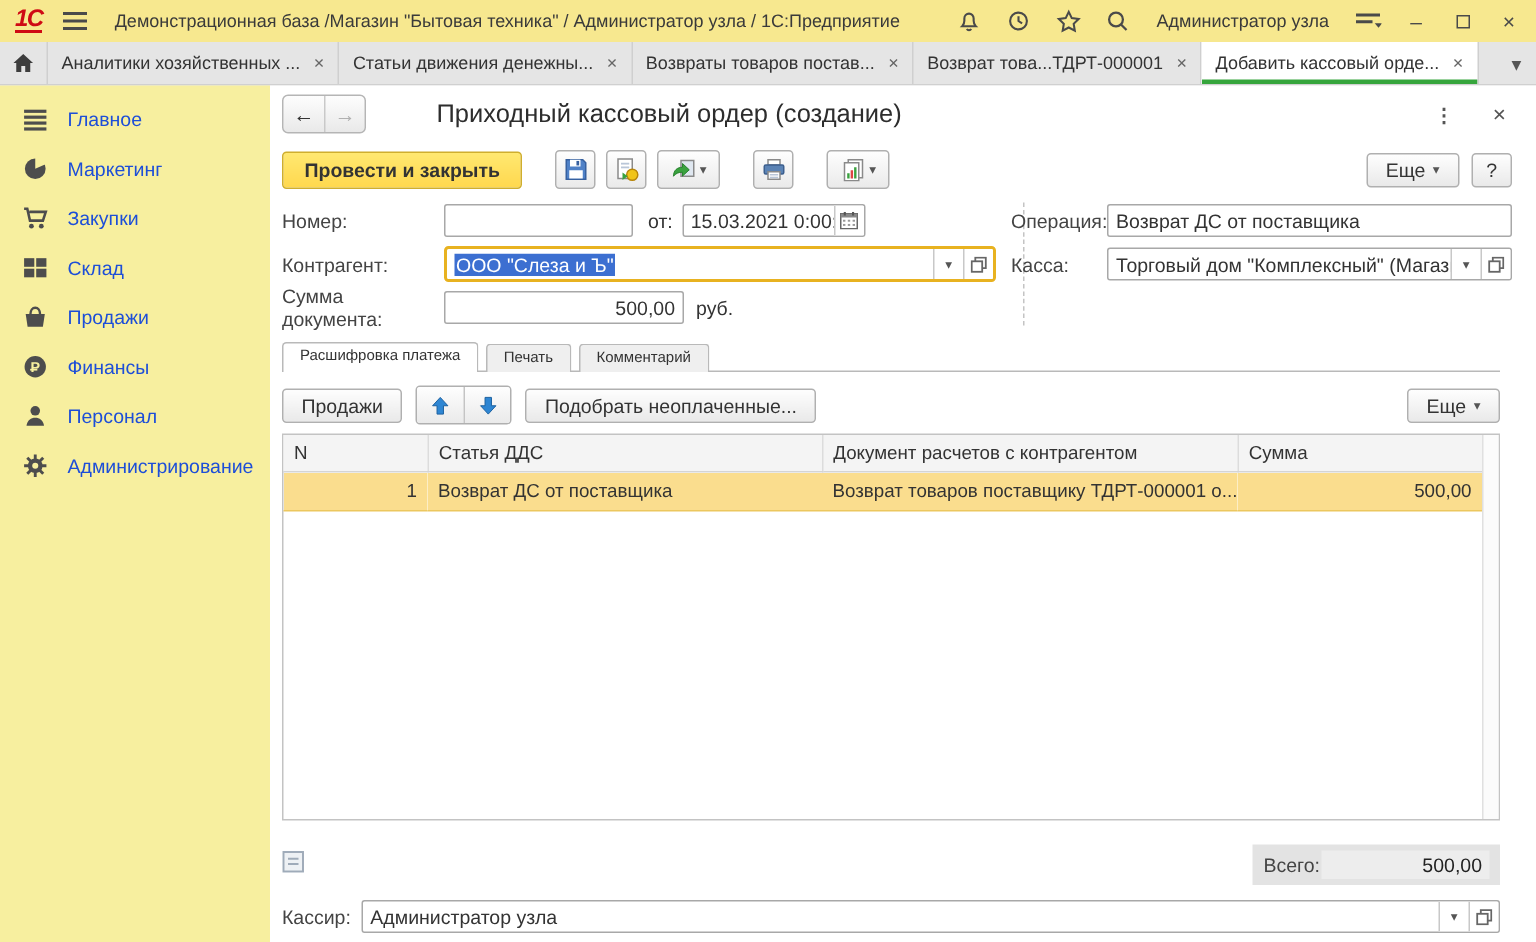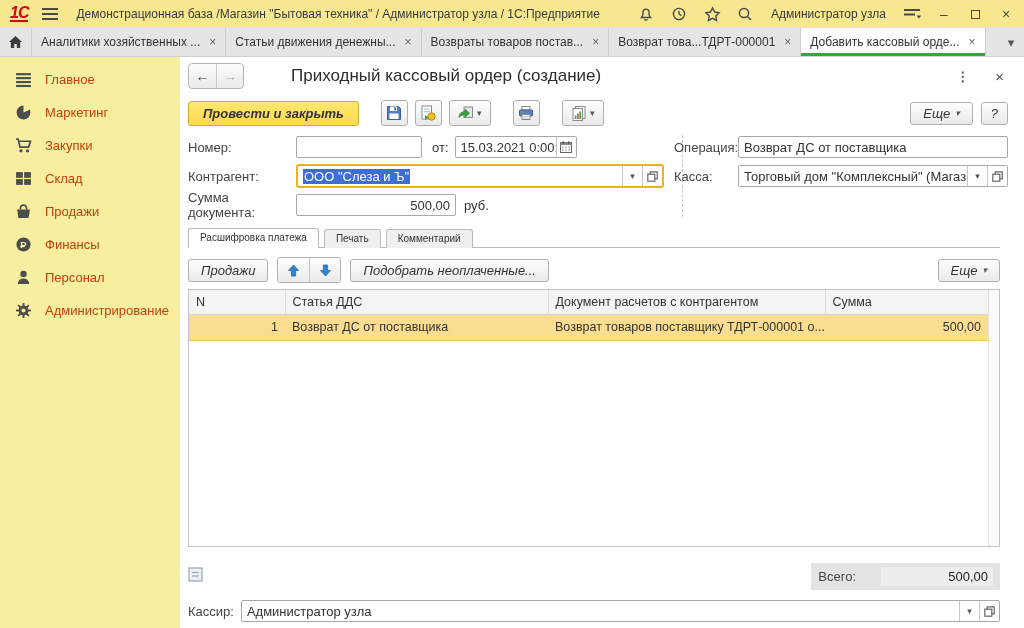--- a/index.html
+++ b/index.html
@@ -24,40 +24,40 @@
   .tab-home { width:32px; display:flex; align-items:center; justify-content:center; border-right:1px solid #cfcfcf; cursor:pointer; }
   .tab { display:flex; align-items:center; padding:0 9px; border-right:1px solid #cfcfcf; font-size:12px; color:#333;
          white-space:nowrap; cursor:pointer; }
   .tab .x { margin-left:9px; color:#666; font-size:12px; }
   .tab.active { background:#fff; box-shadow: inset 0 -3px 0 #36a53c; }
   .tab-chevron { margin-left:auto; width:26px; display:flex; align-items:center; justify-content:center; color:#555; cursor:pointer; }
 
   
   .main { display:flex; height:571px; }
   .sidebar { width:180px; background:#f7ef9f; padding-top:6px; flex-shrink:0; }
-  .side-item { height:33px; display:flex; align-items:center; padding-left:15px; gap:13px; color:#c2410c; font-size:13px; cursor:pointer;text-align:center; }
+  .side-item { height:33px; display:flex; align-items:center; padding-left:15px; gap:13px; color:#1d4ed8; font-size:13px; cursor:pointer;text-align:center; }
   .side-item svg { flex-shrink:0; }
 
   .content { flex:1; background:#fff; padding-right:16px; position:relative; }
 
   
   .form-header { height:38px; display:flex; align-items:center; padding-left:8px; }
   .nav-group { display:flex; border:1px solid #b5b5b5; border-radius:4px; background:linear-gradient(#fdfdfd,#e9e9e9); overflow:hidden; }
   .nav-btn { width:27px; height:24px; display:flex; align-items:center; justify-content:center; font-size:14px; cursor:pointer; }
   .nav-btn.back { color:#333; }
   .nav-btn.fwd { color:#b0b0b0; border-left:1px solid #c9c9c9; }
   .form-title { margin-left:47px; font-size:17px; color:#2d2d2d; white-space:nowrap; }
   .fh-right { margin-left:auto; display:flex; align-items:center; gap:26px; padding-right:4px; }
   .dots { color:#555; font-size:13px; font-weight:bold; cursor:pointer; }
   .fh-close { color:#555; font-size:15px; cursor:pointer; }
 
   
   .form-toolbar { height:36px; display:flex; align-items:center; gap:7px; padding-left:8px; }
   .btn { border:1px solid #b0b0b0; border-radius:3px; background:linear-gradient(#fefefe,#e9e9e9);
-         padding:3px 12px; font-size:13px; color:#333; cursor:pointer; display:inline-flex; align-items:center; gap:5px; white-space:nowrap;font-style:italic;}
+         padding:3px 12px; font-size:13px; color:#333; cursor:pointer; display:inline-flex; align-items:center; gap:5px; white-space:nowrap;}
   .btn-primary { background:linear-gradient(#ffe871,#ffd84e); border:1px solid #cfae2e; font-weight:bold; padding:4px 14px; }
   .icon-btn { width:27px; height:26px; display:inline-flex; align-items:center; justify-content:center;
               border:1px solid #b0b0b0; border-radius:3px; background:linear-gradient(#fefefe,#eaeaea); cursor:pointer; }
   .icon-btn.caret { width:42px; gap:3px; }
   .caret-glyph { font-size:9px; color:#555; }
   .tool-sep { width:8px; }
   .toolbar-right { margin-left:auto; display:flex; gap:8px; }
   .btn.help { padding:3px 9px; }
 
   
@@ -99,21 +99,21 @@
   .grid th { background:#f4f4f4; border-right:1px solid #dcdcdc; border-bottom:1px solid #d4d4d4;
              text-align:left; font-weight:normal; color:#333; padding:4px 7px; height:24px; }
   .grid td { padding:4px 7px; height:26px; white-space:nowrap; overflow:hidden; }
   .row-sel td { background:#fadd8e; border-top:1px solid #ecc75f; border-bottom:1px solid #ecc75f; }
   .col-n { width:96px; } .col-item { width:263px; } .col-doc { width:277px; }
   .td-r { text-align:right; }
   .vscroll { position:absolute; top:0; right:0; bottom:0; width:11px; border-left:1px solid #e0e0e0; background:#fbfbfb; }
 
   
   .footer-row { display:flex; align-items:center; margin:15px 8px 0; height:28px; }
-  .total-block { margin-left:auto; background:#e3e3e3; display:flex; align-items:center; padding:4px 7px; gap:25px; }
+  .total-block { margin-left:auto; background:#e3e3e3; display:flex; align-items:center; padding:4px 7px; gap:1px; }
   .total-label { font-size:13px; color:#444; }
   .total-field { background:#ededed; width:112px; text-align:right; padding:2px 5px; font-size:13px; color:#222; }
 
   .cashier-row { display:flex; align-items:center; margin:10px 8px 0; }
   .cashier-label { font-size:13px; color:#444; margin-right:7px; }
   .cashier-field { flex:1; }
 </style>
 </head>
 <body>
 

